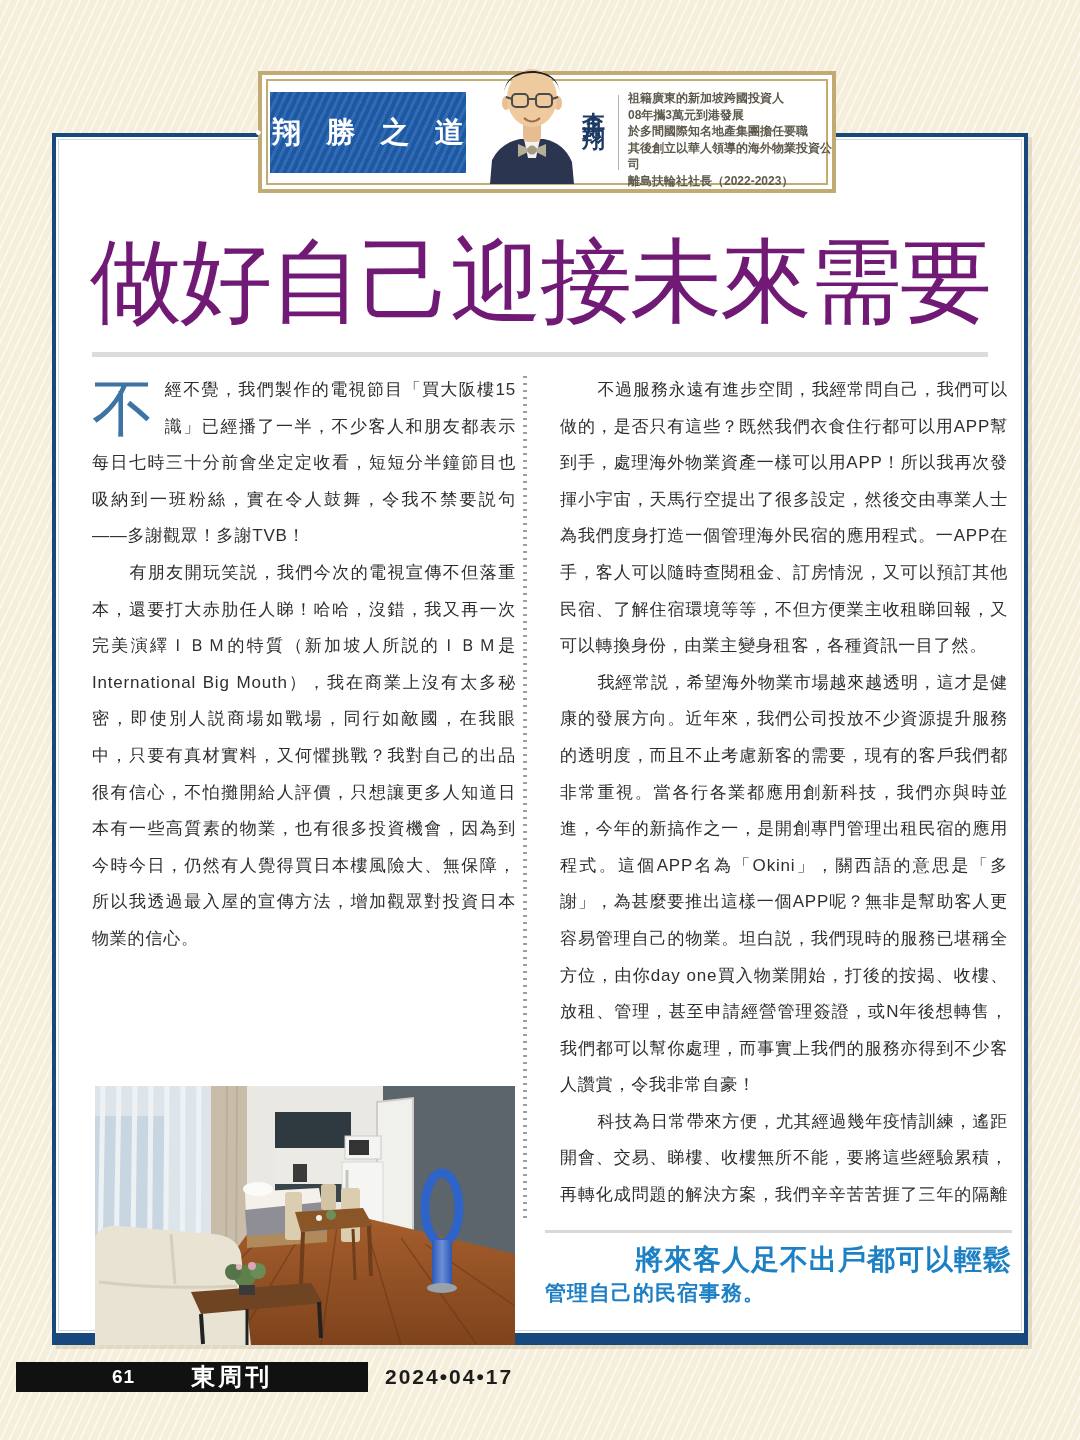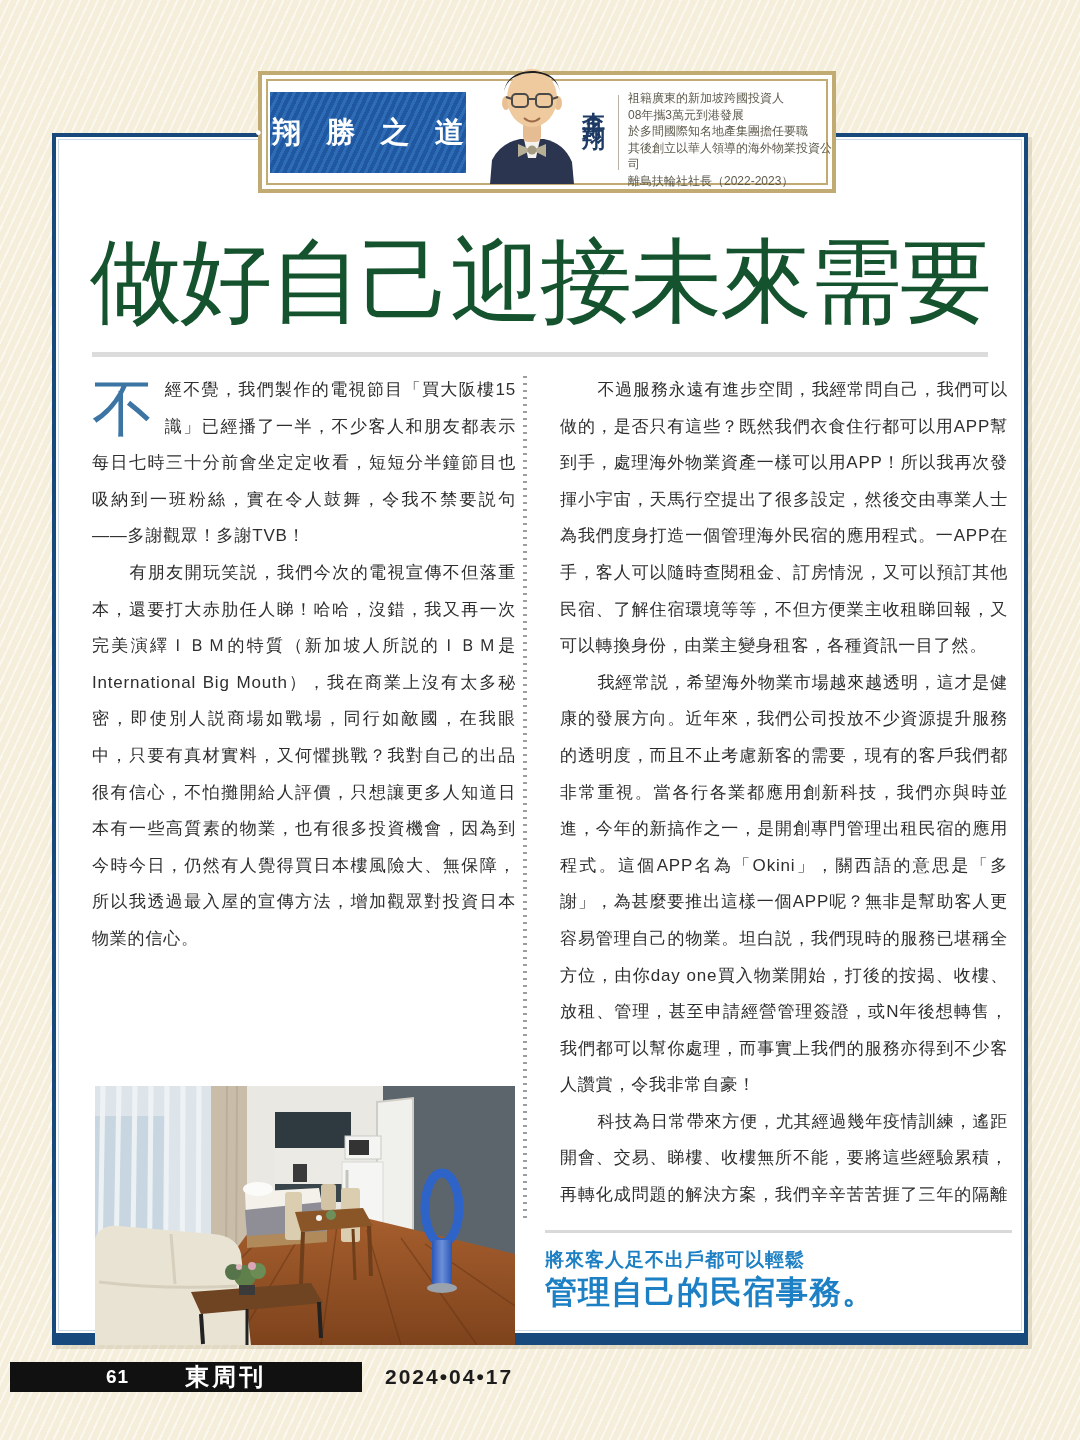--- a/index.html
+++ b/index.html
@@ -29,25 +29,25 @@
     display:flex;align-items:center;justify-content:center;
     color:#fff;font-size:29px;letter-spacing:9px;font-family:"Liberation Serif",serif;font-weight:600;
     text-indent:9px;white-space:nowrap;
   }
   .portrait{position:absolute;left:218px;top:-25px;width:92px;height:128px;z-index:2;}
   .author-name{
     position:absolute;left:314px;top:12px;writing-mode:vertical-rl;
     font-size:23px;font-weight:700;color:#1c3a63;letter-spacing:7px;line-height:1;
   }
   .v-divider{position:absolute;left:350px;top:14px;width:1px;height:75px;background:#b9b3a4;}
-  .bio{position:absolute;left:360px;top:9px;width:204px;font-size:12px;line-height:16.6px;color:#5d5a4c;}
+  .bio{position:absolute;left:360px;top:9px;width:204px;font-size:12px;line-height:16.6px;color:#5d5a4c;font-weight:bold;}
   
   .title{
     left:90px;top:232px;width:900px;z-index:4;
-    font-family:"Liberation Serif",serif;font-weight:500;color:#14532d;
+    font-family:"Liberation Serif",serif;font-weight:500;color:#701a75;
     font-size:92px;line-height:1.1;letter-spacing:-2px;white-space:nowrap;
   }
   .title-rule{left:92px;top:352px;width:896px;height:5px;background:#dcdcdc;}
   
   .col{font-size:17px;line-height:36.6px;color:#2e2e2e;text-align:justify;letter-spacing:.8px;overflow:hidden;}
   .col p{margin:0;text-indent:2.2em;}
   .col p.first{text-indent:0;}
   .col-left{left:92px;top:372px;width:424px;height:710px;}
   .col-right{left:560px;top:372px;width:448px;height:846px;}
   .dropcap{
@@ -57,25 +57,25 @@
   .col-divider{
     left:523px;top:376px;width:4px;height:844px;
     background:repeating-linear-gradient(to bottom,#9d9d9d 0 2px,transparent 2px 7px);
   }
   
   .photo{left:95px;top:1086px;width:420px;height:259px;z-index:3;overflow:hidden;background:#e9e7e2;}
   
   .quote-rule{left:545px;top:1230px;width:467px;height:3px;background:#d9d9d9;}
   .quote{left:545px;top:1243px;width:467px;color:#1e80c4;font-weight:900;}
   .quote .q1{font-size:21px;line-height:27px;letter-spacing:2px;}
-  .quote .q2{font-size:19px;line-height:33px;letter-spacing:1px;}
-  .quote .q3{font-size:32px;line-height:33px;letter-spacing:1px;}
+  .quote .q2{font-size:28px;line-height:33px;letter-spacing:1px;text-align:right;}
+  .quote .q3{font-size:21px;line-height:33px;letter-spacing:1px;}
   
   .footer-bar{
-    left:10px;top:1362px;width:352px;height:30px;background:#111111;
+    left:16px;top:1362px;width:352px;height:30px;background:#111111;
     display:flex;align-items:center;
   }
   .page-num{color:#fff;font-weight:700;font-size:19px;margin-left:96px;letter-spacing:1px;}
   .magazine{color:#fff;font-weight:800;font-size:24px;margin-left:56px;letter-spacing:3px;white-space:nowrap;text-align:center;}
   .footer-date{left:368px;top:1365px;font-size:21px;color:#1c1c1c;font-weight:600;letter-spacing:2px;margin-left:17px;}
 </style>
 </head>
 <body>
 
 <div class="abs card"></div>

